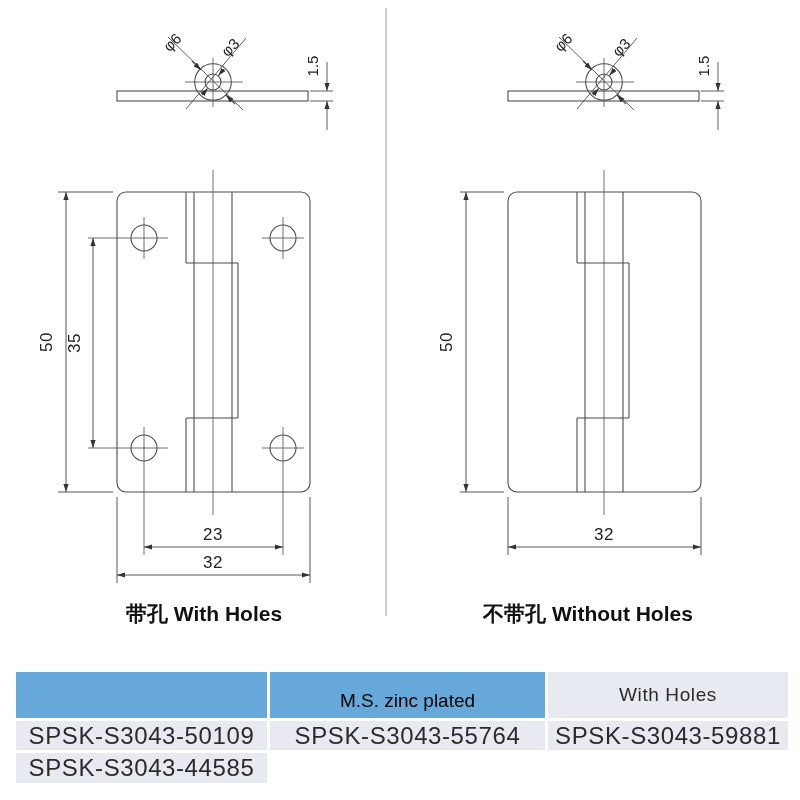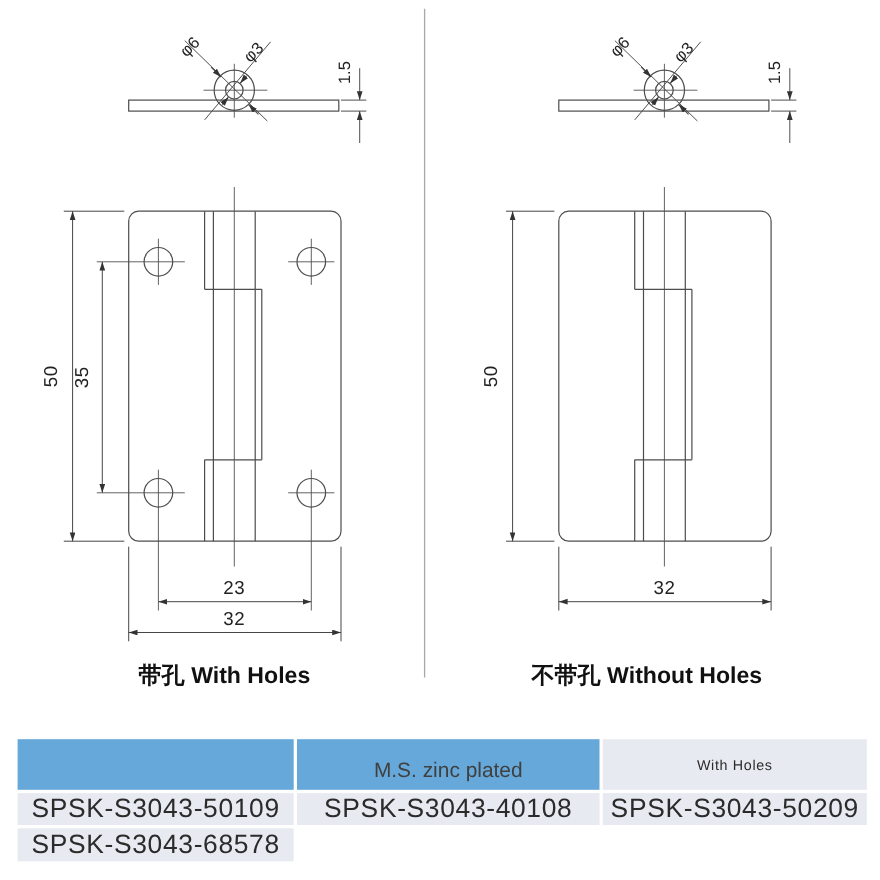--- a/index.html
+++ b/index.html
@@ -6,24 +6,24 @@
   .canvas{position:relative;width:800px;height:800px;background:#ffffff;overflow:hidden;
           font-family:"Liberation Sans",sans-serif;}
   svg{position:absolute;left:0;top:0;}
   svg text{fill:#222;font-family:"Liberation Sans",sans-serif;}
   .dim-num{font-size:17px;letter-spacing:0.5px;}
   .phi-num{font-size:15px;}
   .caption{font-size:21px;font-weight:bold;fill:#111;}
   .spec-table{position:absolute;left:16px;top:672px;width:766px;
               display:grid;grid-template-columns:251px 275px 240px;
               grid-template-rows:46px 29px 30px;gap:3px;background:#ffffff;}
-  .th{background:#65a8d9;color:#404040;display:flex;align-items:flex-end;justify-content:center;
+  .th{background:#65a8d9;color:#000000;display:flex;align-items:flex-end;justify-content:center;
       padding-bottom:6px;font-size:19px;box-sizing:border-box;}
   .td{background:#e7eaf1;color:#2b2b2b;display:flex;align-items:center;justify-content:center;
-      font-size:13px;letter-spacing:0.6px;box-sizing:border-box;}
+      font-size:19px;letter-spacing:0.6px;box-sizing:border-box;}
   .td.partnum{font-size:24px;}
 </style>
 </head>
 <body>
 
 <div class="canvas">
 
   <svg width="800" height="660" viewBox="0 0 800 660">
     <defs>
       <marker id="arr" orient="auto-start-reverse" markerUnits="userSpaceOnUse" markerWidth="9" markerHeight="6.5" refX="8" refY="2.6">
@@ -122,19 +122,19 @@
     <text class="dim-num" x="604" y="540" text-anchor="middle">32</text>
     <text class="caption" x="588" y="621" text-anchor="middle">不带孔 Without Holes</text>
   </svg>
 
   <div class="spec-table">
     <div class="th"></div>
     <div class="th">M.S. zinc plated</div>
 
     <div class="td">With Holes</div>
     <div class="td partnum">SPSK-S3043-50109</div>
-    <div class="td partnum">SPSK-S3043-40108</div>
+    <div class="td partnum">SPSK-S3043-55764</div>
 
-    <div class="td partnum">SPSK-S3043-50209</div>
-    <div class="td partnum">SPSK-S3043-68578</div>
+    <div class="td partnum">SPSK-S3043-59881</div>
+    <div class="td partnum">SPSK-S3043-44585</div>
   </div>
 
 </div>
 
 </body></html>

